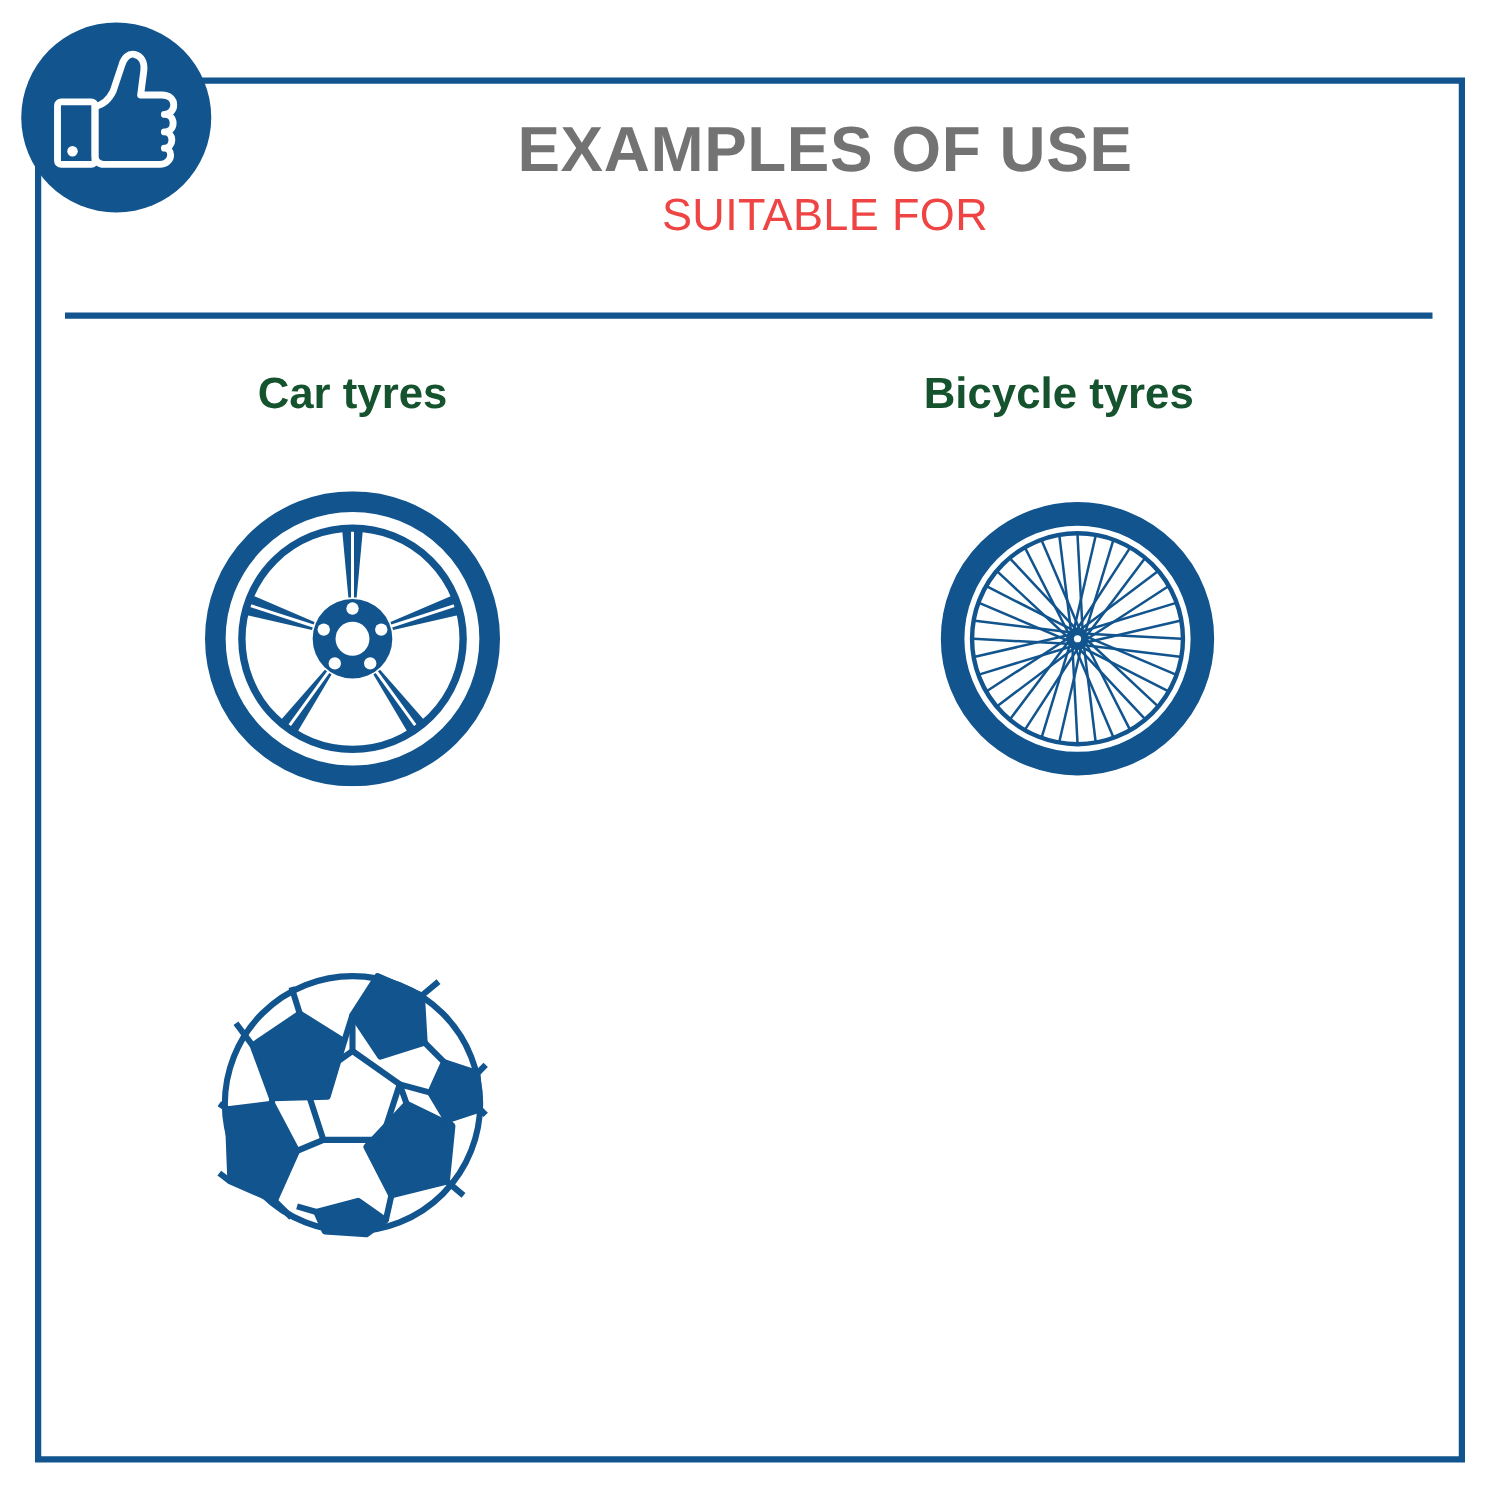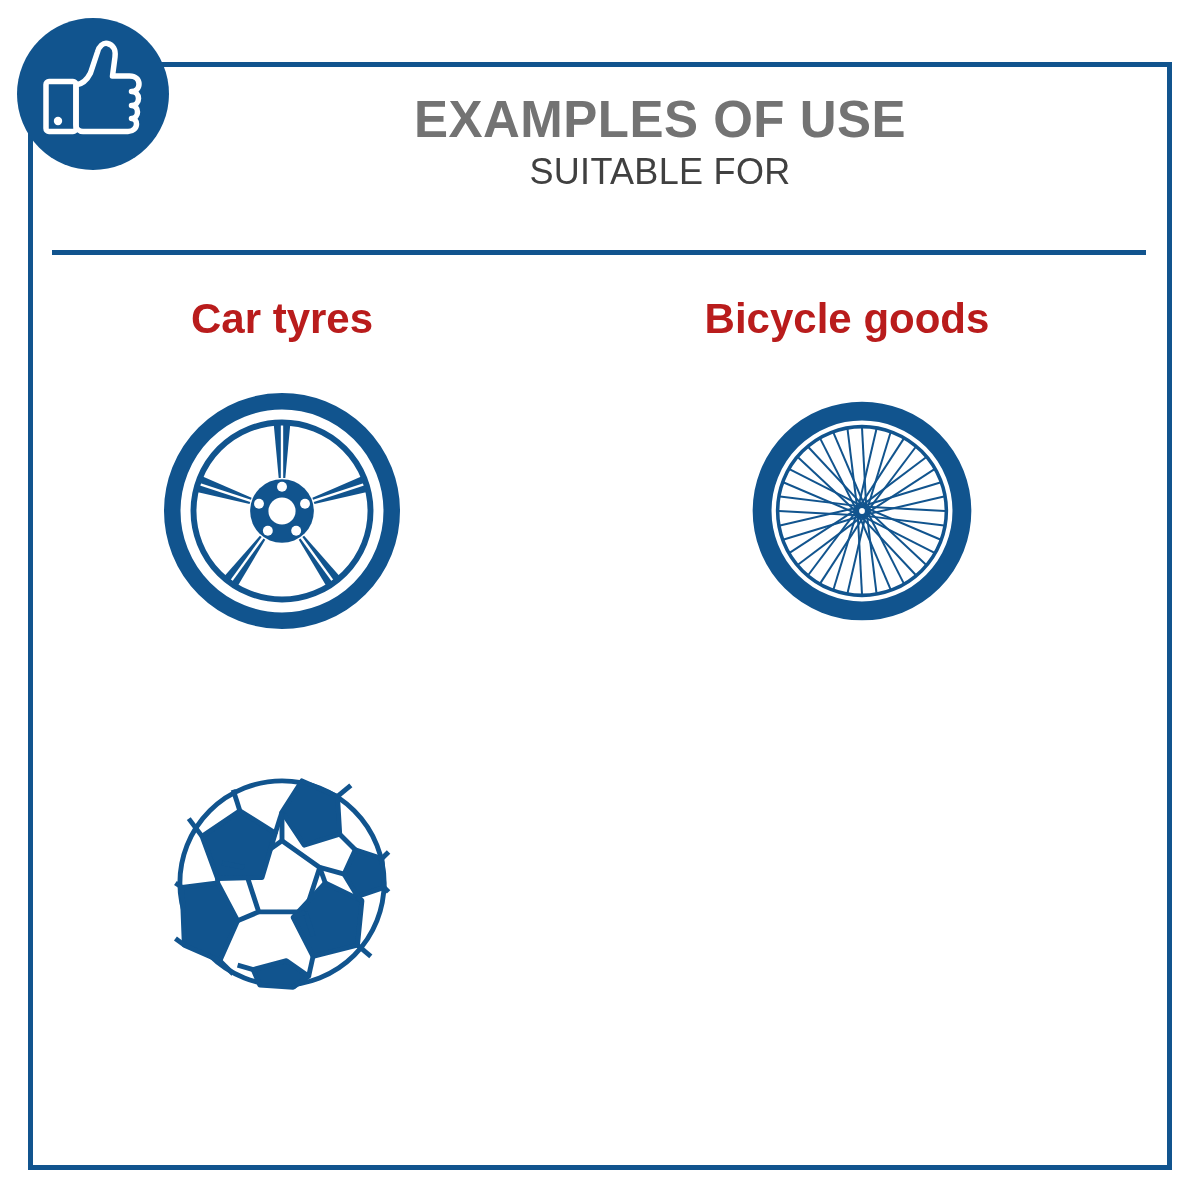--- a/index.html
+++ b/index.html
@@ -57,21 +57,21 @@
     letter-spacing: 0.5px;
     color: #737373;
     line-height: 1.02;
     margin: 0;
     white-space: nowrap;
   }
   #subtitle {
     font-size: 36px;
     font-weight: normal;
     letter-spacing: 0.3px;
-    color: #404040;
+    color: #ef4444;
     line-height: 1.1;
     margin: 6px 0 0 0;
     white-space: nowrap;
   }
 
   
   #divider {
     position: absolute;
     left: 52px;
     top: 250px;
@@ -90,23 +90,23 @@
   }
   .cell {
     position: absolute;
     width: 520px;
   }
   .cell.r1c1 { left: 50px;  top: 10px; }
   .cell.r1c2 { left: 610px; top: 10px; }
   .cell.r2c1 { left: 50px;  top: 440px; }
 
   .cell-label {
-    font-size: 42px;
+    font-size: 35px;
     font-weight: bold;
-    color: #b91c1c;
+    color: #14532d;
     letter-spacing: 0px;
     margin: 0;
     height: 48px;
     white-space: nowrap;
   }
   .r1c1 .cell-label { text-align: center; width: 320px; margin-left: 20px; }
   .r1c2 .cell-label { text-align: center; width: 350px; margin-left: 10px; }
   .r2c1 .cell-label { text-align: left; margin-left: 8px; }
 
   .icon-wrap {
@@ -274,21 +274,21 @@
             <circle cx="119.5" cy="93.8" r="4.2"></circle>
             <circle cx="112.0" cy="116.7" r="4.2"></circle>
             <circle cx="88.0" cy="116.7" r="4.2"></circle>
             <circle cx="80.5" cy="93.8" r="4.2"></circle>
           </g>
         </svg>
       </div>
     </div>
 
     <div class="cell r1c2">
-      <div class="cell-label">Bicycle goods</div>
+      <div class="cell-label">Bicycle tyres</div>
       <div class="icon-wrap">
         <svg width="222" height="222" viewBox="0 0 200 200">
 
           <circle cx="100" cy="100" r="90" fill="none" stroke="#11548E" stroke-width="17"></circle>
 
           <circle cx="100" cy="100" r="76" fill="none" stroke="#11548E" stroke-width="3.2"></circle>
 
           <g stroke="#11548E" stroke-width="1.8" id="bw-spokes">
             <g transform="rotate(0 100 100)">
                 <line x1="100" y1="25" x2="104" y2="100"></line>

